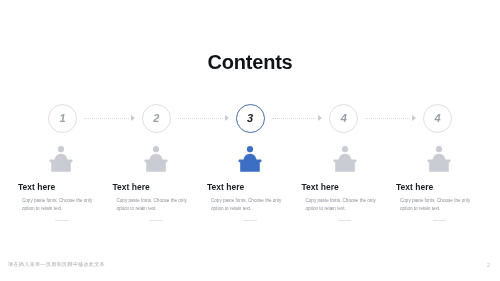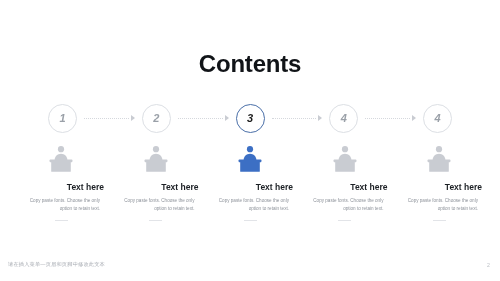--- a/index.html
+++ b/index.html
@@ -23,21 +23,21 @@
     box-sizing: border-box;
   }
 
   
   .title {
     position: absolute;
     top: 52px;
     left: 0;
     width: 500px;
     text-align: center;
-    font-size: 24px;
+    font-size: 20px;
     font-weight: bold;
     color: #111418;
     letter-spacing: -0.2px;
     line-height: 1;
   }
 
   
   .steps {
     position: absolute;
     top: 101px;
@@ -99,21 +99,21 @@
   .columns {
     position: absolute;
     top: 142px;
     left: 18px;
     width: 464px;
     display: flex;
     justify-content: space-between;
   }
   .col {
     width: 86px;
-    text-align: right;
+    text-align: left;
   }
 
   .icon-wrap {
     height: 32px;
     display: flex;
     align-items: flex-end;
     justify-content: center;
     margin-bottom: 9px;
   }
   .podium-icon { display: block; }

